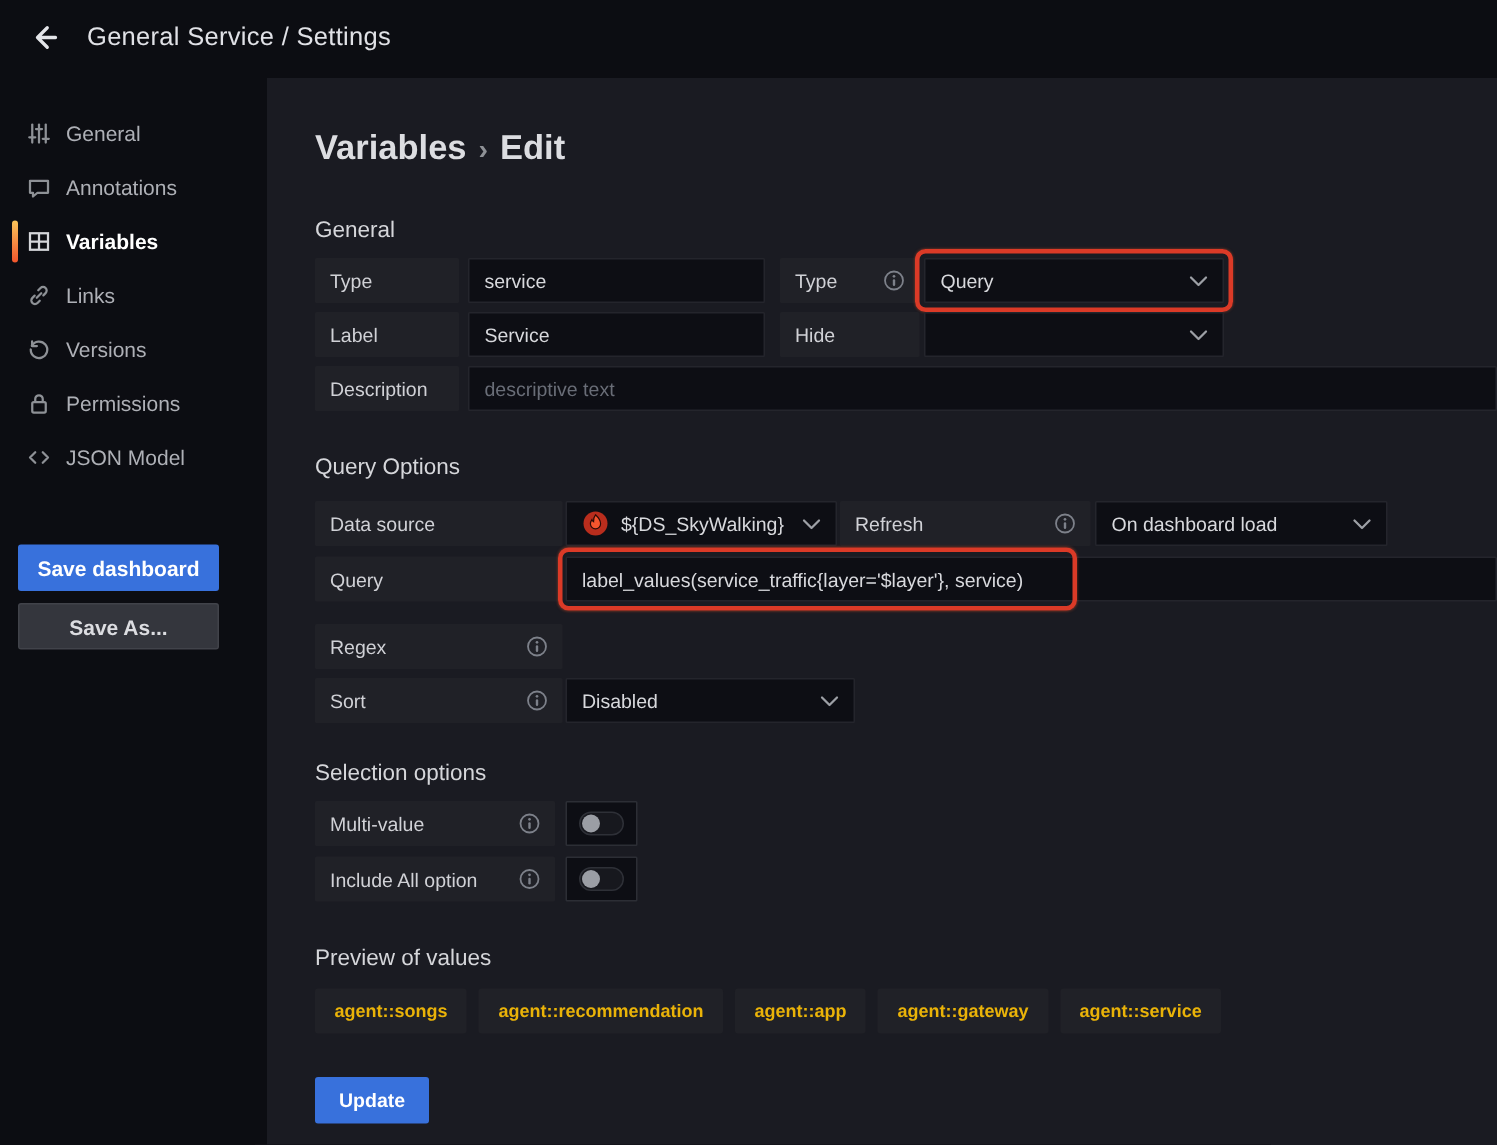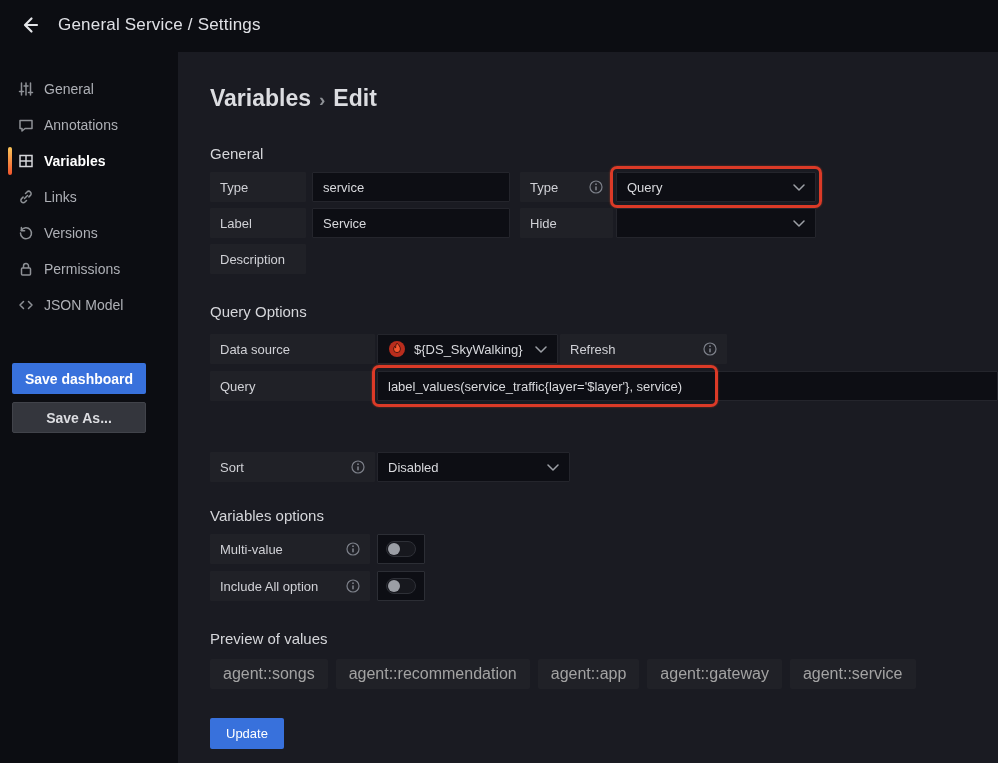--- a/index.html
+++ b/index.html
@@ -89,25 +89,25 @@
     position: relative;
   }
   .toggle-knob {
     position: absolute; left: 1px; top: 1px; width: 12px; height: 12px; border-radius: 50%;
     background: #9b9ea5;
   }
 
   .chips { position: absolute; left: 32px; top: 607px; display: flex; gap: 8px; }
   .chip {
     height: 30px; background: #202127; border-radius: 2px; padding: 0 13px;
-    display: flex; align-items: center; font-size: 16px; font-weight: 400; color: #a3a3a3;
+    display: flex; align-items: center; font-size: 12px; font-weight: 700; color: #eab308;
   }
   .update-btn {
     position: absolute; left: 32px; top: 666px; height: 31px; padding: 0 16px;
-    background: #3871dc; color: #ffffff; font-size: 13px; font-weight: 400;
+    background: #3871dc; color: #ffffff; font-size: 13px; font-weight: 700;
   }
 </style>
 </head>
 <body>
 
 <svg width="0" height="0" style="position:absolute">
   <defs>
     <g id="i-chev">
         <polyline points="1,1 6,6 11,1" fill="none" stroke="currentColor" stroke-width="1.5" stroke-linecap="round" stroke-linejoin="round"></polyline>
       </g>
@@ -248,20 +248,21 @@
     <div class="dropdown" style="left:438px; top:156px; width:200px">
       <span class="dd-text"></span>
       <svg class="chev" viewBox="0 0 12 7">
           <use href="#i-chev"></use>
         </svg>
     </div>
 
     <div class="f-label" style="left:32px; top:192px; width:96px">
         <span>Description</span>
       </div>
+    <input class="f-input" style="left: 134px; top: 192px; width: 686px;" placeholder="descriptive text">
 
     <div class="section-heading" style="left:32px; top:251px">Query Options</div>
 
     <div class="f-label" style="left:32px; top:282px; width:165px">
         <span>Data source</span>
       </div>
     <div class="dropdown" style="left:199px; top:282px; width:181px">
       <svg class="ds-icon" viewBox="0 0 18 18">
         <circle cx="9" cy="9" r="8" fill="#b92d1d"></circle>
         <path d="M9 3.2 c1.9 1.8 3.4 3.7 3.4 6 a3.4 3.4 0 0 1-6.8 0 c0-1 .4-1.9 1-2.8 .2 .7 .6 1.2 1.1 1.4 -.2-1.7 .3-3.3 1.3-4.6 z" fill="#f5552e" stroke="#2b0b07" stroke-width="0.8"></path>
@@ -271,43 +272,56 @@
           <use href="#i-chev"></use>
         </svg>
     </div>
     <div class="f-label" style="left:382px; top:282px; width:167px">
       <span>Refresh</span>
         <span class="spacer"></span>
       <svg class="info-icon" viewBox="0 0 14 14">
           <use href="#i-info"></use>
         </svg>
     </div>
+    <div class="dropdown" style="left:552px; top:282px; width:195px">
+      <span class="dd-text">On dashboard load</span>
+      <svg class="chev" viewBox="0 0 12 7">
+          <use href="#i-chev"></use>
+        </svg>
+    </div>
 
     <div class="f-label" style="left:32px; top:319px; width:165px">
         <span>Query</span>
       </div>
     <input class="f-input" style="left: 199px; top: 319px; width: 621px;" value="label_values(service_traffic{layer='$layer'}, service)">
     <div class="red-box" style="left:194px; top:313px; width:346px; height:42px"></div>
 
+    <div class="f-label" style="left:32px; top:364px; width:165px">
+      <span>Regex</span>
+        <span class="spacer"></span>
+      <svg class="info-icon" viewBox="0 0 14 14">
+          <use href="#i-info"></use>
+        </svg>
+    </div>
 
     <div class="f-label" style="left:32px; top:400px; width:165px">
       <span>Sort</span>
         <span class="spacer"></span>
       <svg class="info-icon" viewBox="0 0 14 14">
           <use href="#i-info"></use>
         </svg>
     </div>
     <div class="dropdown" style="left:199px; top:400px; width:193px">
       <span class="dd-text">Disabled</span>
       <svg class="chev" viewBox="0 0 12 7">
           <use href="#i-chev"></use>
         </svg>
     </div>
 
-    <div class="section-heading" style="left:32px; top:455px">Variables options</div>
+    <div class="section-heading" style="left:32px; top:455px">Selection options</div>
 
     <div class="f-label" style="left:32px; top:482px; width:160px">
       <span>Multi-value</span>
         <span class="spacer"></span>
       <svg class="info-icon" viewBox="0 0 14 14">
           <use href="#i-info"></use>
         </svg>
     </div>
     <div class="toggle-box" style="left:199px; top:482px">
       <div class="toggle-pill">

